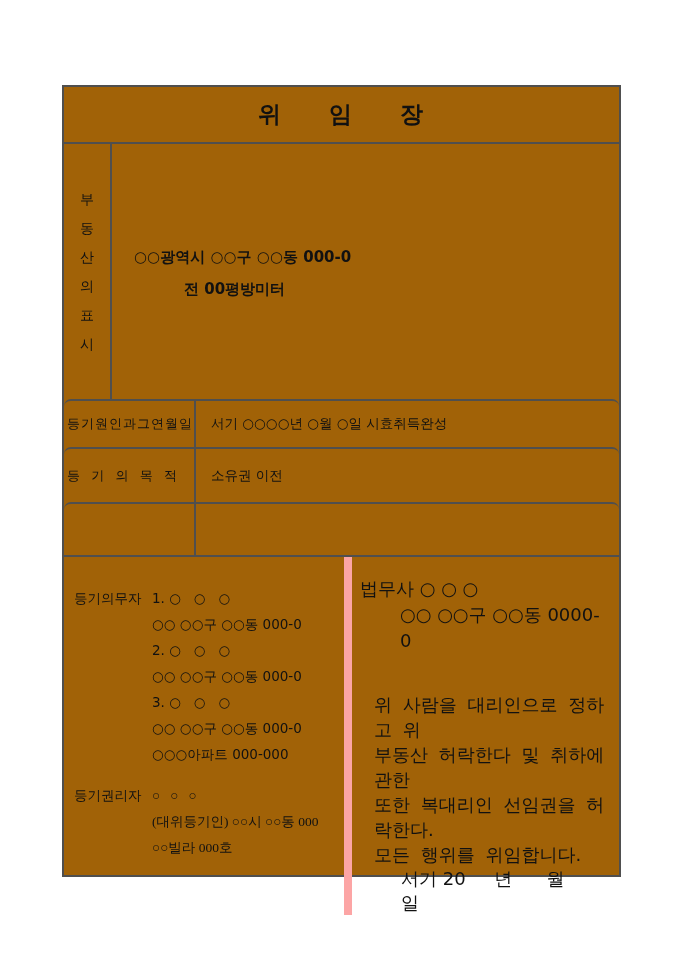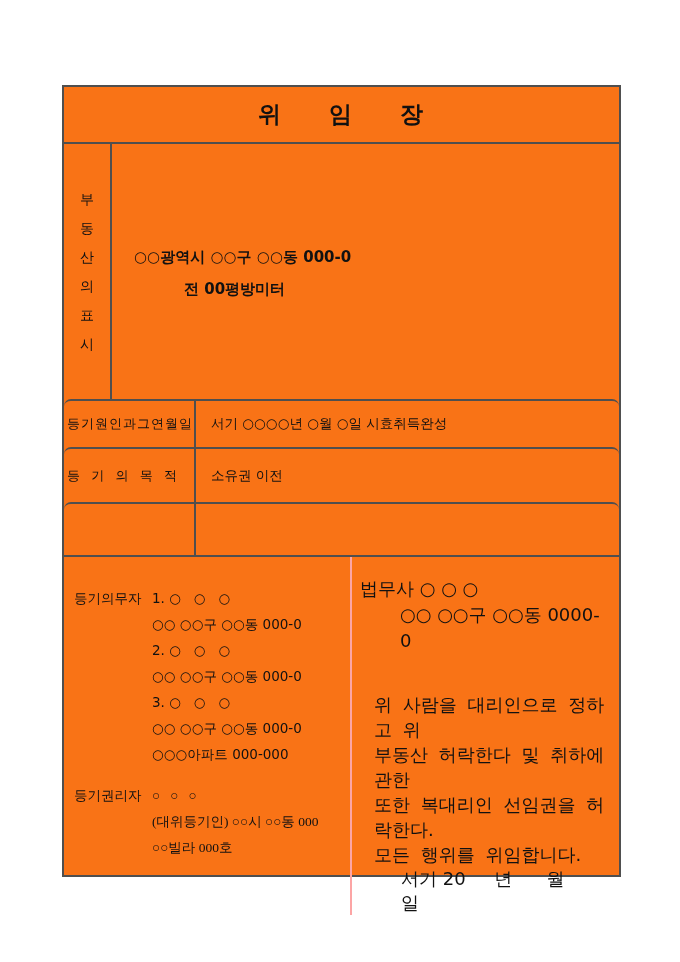--- a/index.html
+++ b/index.html
@@ -12,21 +12,21 @@
   }
   .page {
     position: absolute; left: 0; top: 0;
     width: 680px; height: 962px; background: #ffffff;
   }
   .doc {
     position: absolute; left: 62px; top: 85px;
     width: 559px; height: 792px;
     border: 2px solid #4f4f4f;
     display: flex; flex-direction: column;
-    background: #f97316;
+    background: #a16207;
   }
   .txt { white-space: pre-wrap; }
 
   
   .title-row {
     height: 55px; flex: 0 0 55px;
     display: flex; align-items: center; justify-content: center;
   }
   .title-row .txt {
     font-size: 23px; font-weight: bold; letter-spacing: 2px; word-spacing: 36px;
@@ -74,21 +74,21 @@
   }
 
   
   .bottom-row {
     flex: 1 1 auto;
     border-top: 2px solid #4f4f4f;
     display: flex; align-items: stretch;
   }
   .bottom-left {
     width: 288px; flex: 0 0 288px;
-    border-right: 2px solid #fca5a5;
+    border-right: 8px solid #fca5a5;
     padding: 28px 0 0 10px;
     font-size: 13.5px;
   }
   .party-block { display: flex; }
   .party-label { width: 78px; flex: 0 0 78px; line-height: 26px; }
   .party-lines { flex: 1; line-height: 26px; }
   .party-block + .party-block { margin-top: 16px; font-family: Liberation Serif, serif; }
 
   .bottom-right {
     flex: 1; padding: 19px 8px 0 8px;

